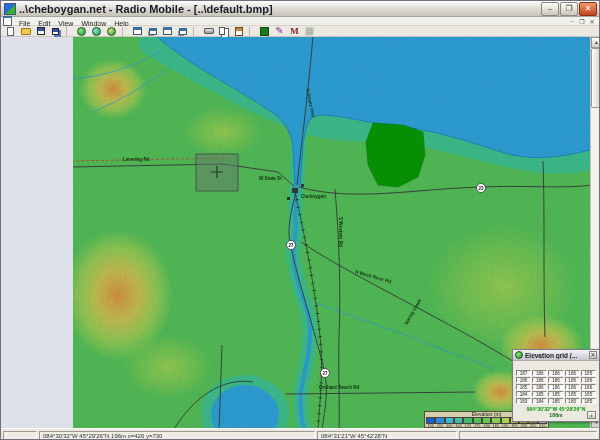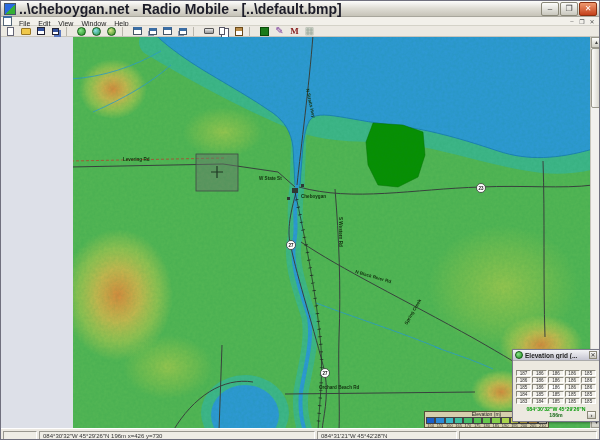--- a/index.html
+++ b/index.html
@@ -3,21 +3,21 @@
 <meta charset="utf-8">
 <style>
   html,body{margin:0;padding:0;background:#9aa0a8;font-family:"Liberation Sans",sans-serif;}
   #win{position:relative;width:600px;height:440px;background:#dde0e8;border:1px solid #70707e;box-sizing:border-box;overflow:hidden;}
 
   
   #titlebar{position:absolute;left:0;top:0;width:100%;height:16px;
     background:linear-gradient(to bottom,#fdfdfc,#dedcd4 50%,#c6c3b8);
     border-bottom:1px solid #a8a69c;display:flex;align-items:center;padding:0 2px;box-sizing:border-box;}
   #app-icon{width:10px;height:10px;margin:0 3px 0 1px;background:linear-gradient(135deg,#2a6adf 55%,#35b035 55%);border:1px solid #456;flex:0 0 auto;}
-  #title-text{font-size:14px;font-weight:bold;color:#1c1c28;white-space:nowrap;overflow:hidden;flex:1;}
+  #title-text{font-size:11px;font-weight:bold;color:#1c1c28;white-space:nowrap;overflow:hidden;flex:1;}
   .wbtn{width:16px;height:12px;margin-left:1px;border:1px solid #8a8878;border-radius:2px;
     background:linear-gradient(#fdfdfb,#c9c7bd);font-size:8px;line-height:11px;text-align:center;color:#333;flex:0 0 auto;}
   .wbtn.close{background:linear-gradient(#ef9a70,#c4401a);color:#fff;border-color:#8a3010;}
 
   
   #menubar{position:absolute;left:0;top:16px;width:100%;height:9px;background:#f2f0ea;border-bottom:1px solid #d4d2c8;
     display:flex;align-items:center;padding:0 2px;box-sizing:border-box;}
   #child-icon{width:7px;height:7px;background:#fff;border:1px solid #567;border-top:2px solid #3a6ea5;margin-right:3px;flex:0 0 auto;}
   .menu-item{font-size:7px;color:#222;padding:0 4px;}
   #menu-spacer{flex:1;}

